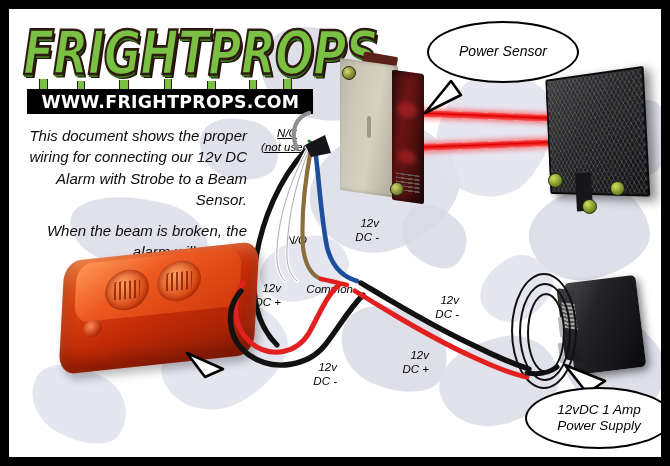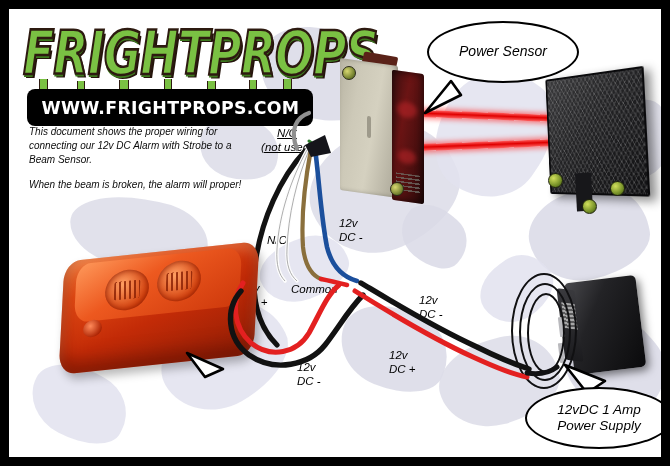--- a/index.html
+++ b/index.html
@@ -28,40 +28,40 @@
     -webkit-text-stroke:2px #2d1a10;
     text-shadow:0 2px 0 #3d7a1e, 2px 3px 0 #24140b;
     white-space:nowrap;
     transform:scaleY(1.35) scaleX(1.02);
     transform-origin:left top;
     position:absolute;left:2px;top:6px;
     line-height:1;
   }
   .drip{position:absolute;background:#7ac143;border:1.5px solid #2d1a10;border-top:none;border-radius:0 0 6px 6px;}
   #url-bar{
-    position:absolute;left:6px;top:72px;width:286px;height:37px;background:#000;
-    display:flex;align-items:center;justify-content:center;border-radius:8px;
+    position:absolute;left:6px;top:72px;width:286px;height:25px;background:#000;
+    display:flex;align-items:center;justify-content:center;
   }
   #url-bar span{
     color:#fff;font-family:"DejaVu Sans", sans-serif;font-weight:bold;
     font-size:17px;letter-spacing:.3px;transform:scaleX(1.02);
   }
 
   
   #intro{
     position:absolute;left:20px;top:116px;width:218px;
     font-family:"Liberation Sans", sans-serif;font-style:italic;
-    font-size:10px;line-height:1.42;color:#0b0b0b;
+    font-size:15px;line-height:1.42;color:#0b0b0b;text-align:right;
   }
   #intro p{margin:0 0 10px 0;}
 
   
   .wlabel{
     position:absolute;font-family:"Liberation Sans", sans-serif;font-style:italic;
-    font-size:11.5px;line-height:1.2;color:#000;white-space:pre-line;text-align:left;
+    font-size:11.5px;line-height:1.2;color:#000;white-space:pre-line;text-align:right;
   }
   .wlabel.left{text-align:center;text-decoration:underline;}
 
   
   .callout{
     position:absolute;background:#fff;border:2.6px solid #000;border-radius:50%;
     display:flex;align-items:center;justify-content:center;text-align:center;
     font-family:"Liberation Sans", sans-serif;font-style:italic;color:#000;
     line-height:1.22;box-sizing:border-box;z-index:26;
   }

